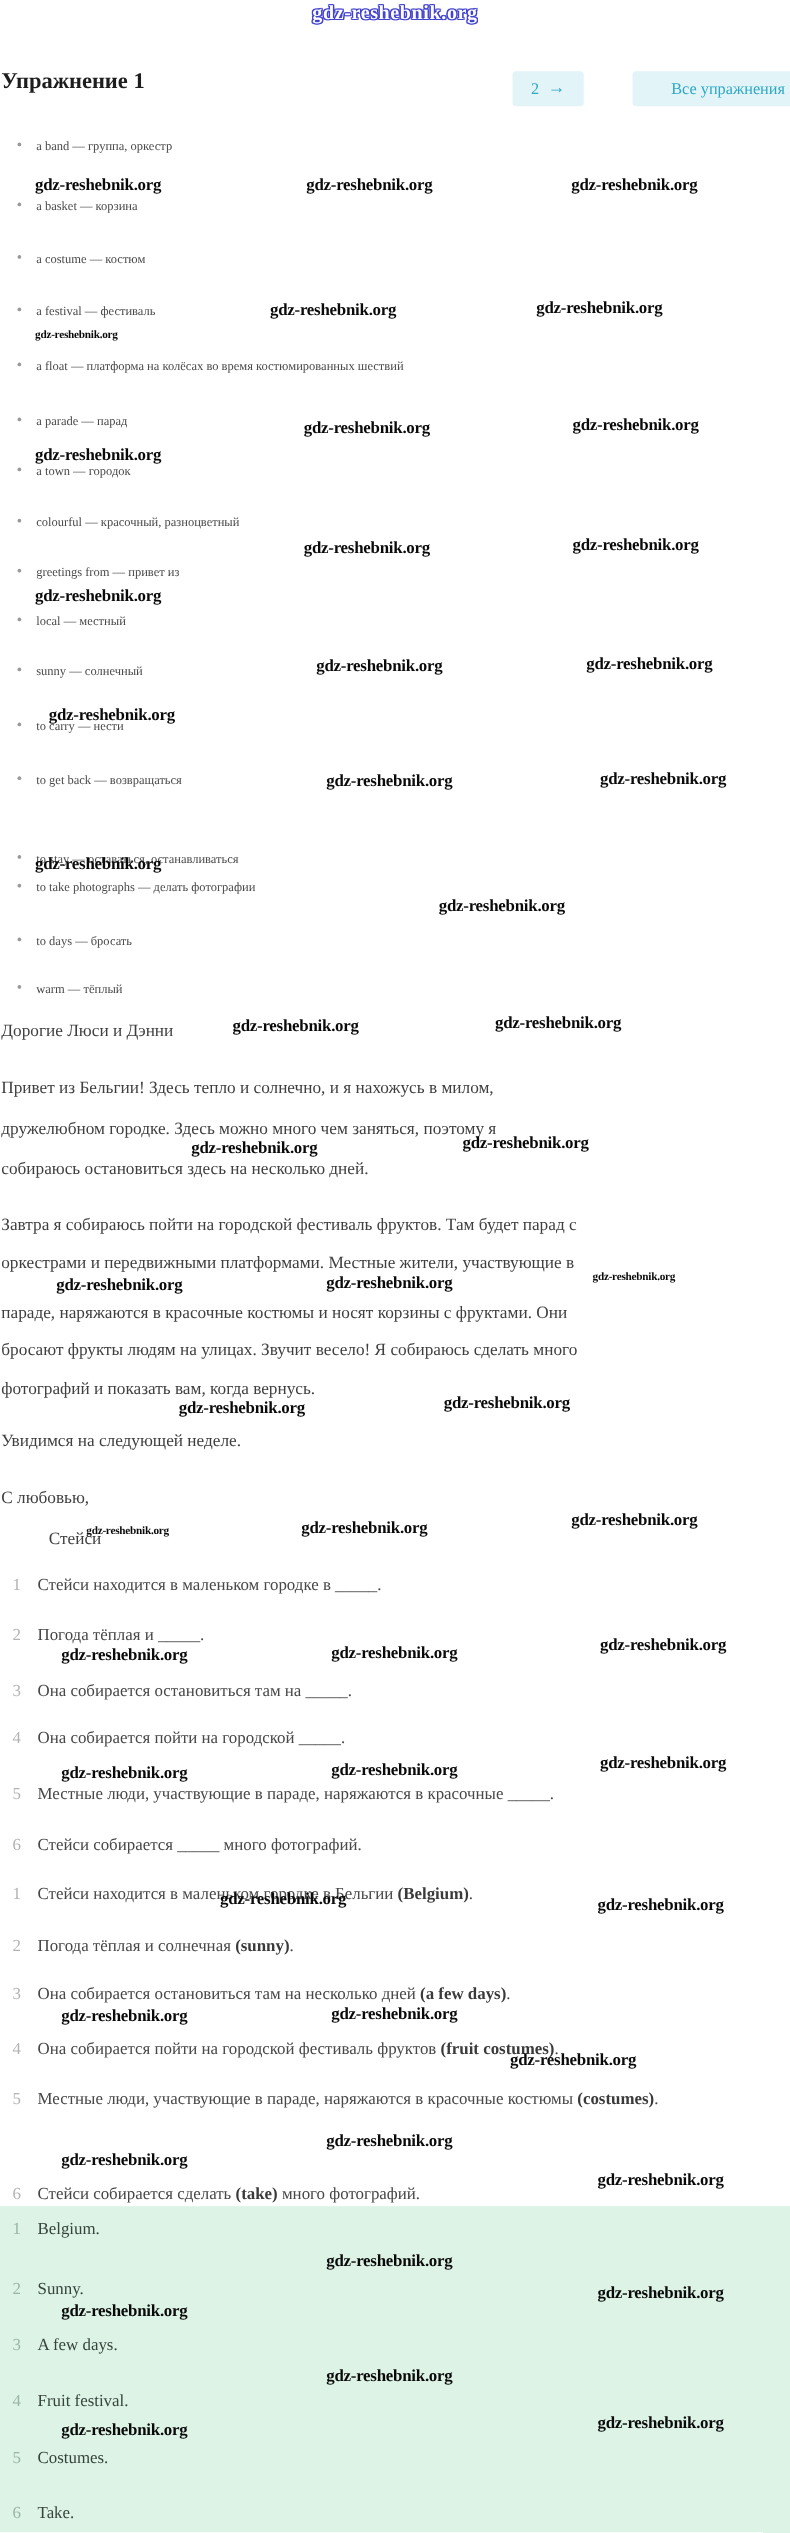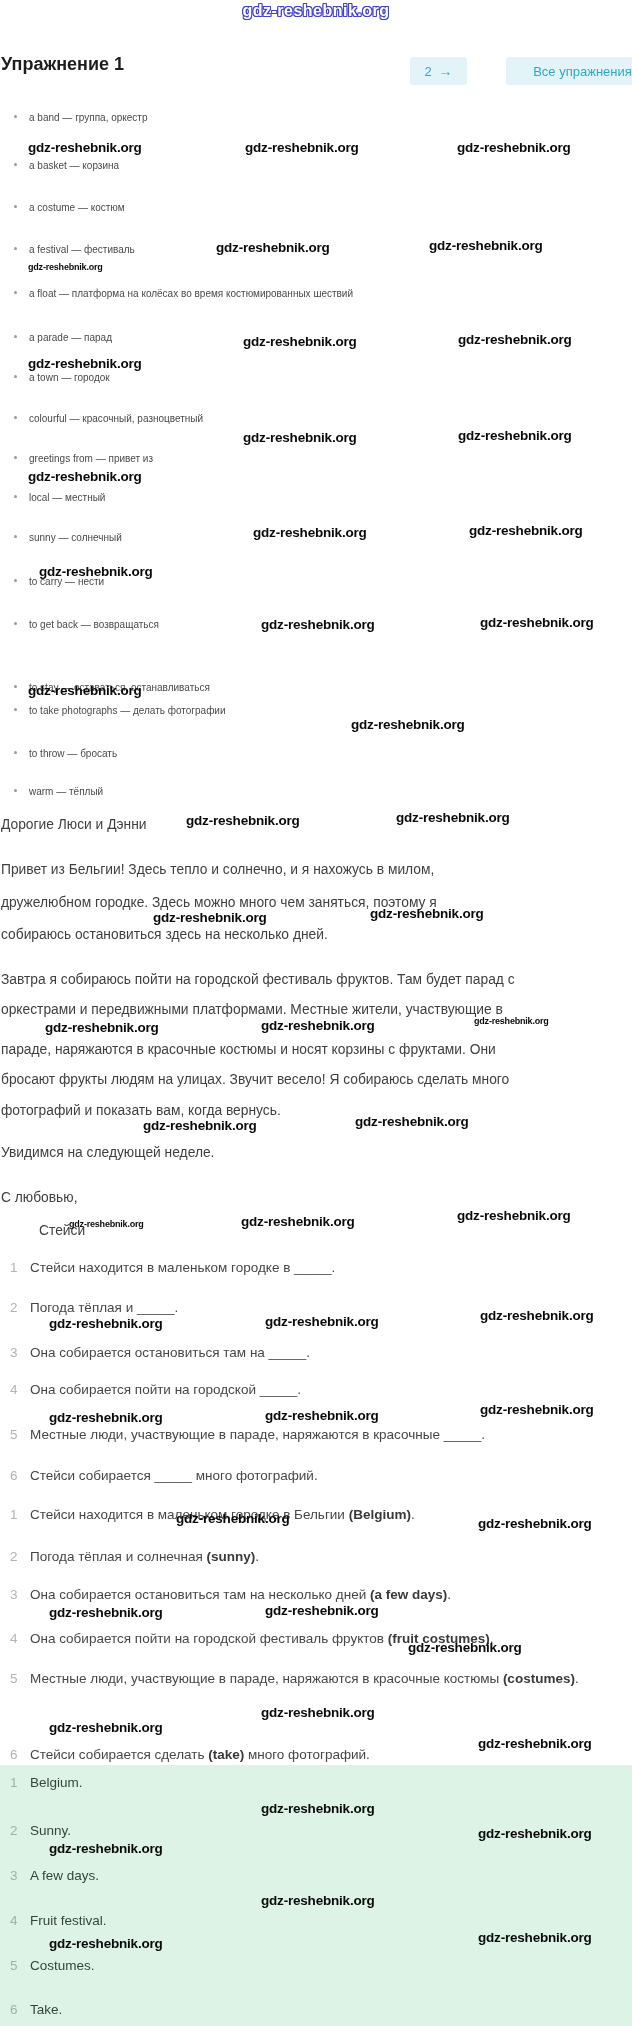--- a/index.html
+++ b/index.html
@@ -1,18 +1,18 @@
 <!DOCTYPE html>
 <html style="--accent: #2fa8c5; --btnbg: #e2f4f8; --panelbg: #dcf3e6; --logo: #4343cf; --numgray: #b3b3b3; --gnum: #9ab5a5;"><head>
 <meta charset="utf-8">
 <style>
   html,body { margin:0; padding:0; background:#fff; }
   .canvas {
     position:relative; width:632px; height:2026px; background:#fff;
-    font-family:Liberation Sans, sans-serif; overflow:hidden;
+    font-family:Liberation Serif, serif; overflow:hidden;
   }
   .logo {
     position:absolute; top:2px; left:0; right:0; text-align:center;
     font-size:16px; font-weight:bold; letter-spacing:.5px; color:#fefeff;
     text-shadow:-1px 0 var(--logo),1px 0 var(--logo),0 -1px var(--logo),0 1px var(--logo),
                 -1px -1px var(--logo),1px 1px var(--logo),-1px 1px var(--logo),1px -1px var(--logo);
     z-index:3;
   }
   .intro { position:absolute; top:30px; left:1px; font-size:13.5px; color:#3d3d3d; }
   .title { position:absolute; top:54px; left:1px; font-size:18px; font-weight:bold; color:#1d1d1d; }
@@ -70,21 +70,21 @@
       <div class="vocab-item" style="top: 332px;"><span class="bullet"></span><span>a parade — парад</span></div>
       <div class="vocab-item" style="top: 372px;"><span class="bullet"></span><span>a town — городок</span></div>
       <div class="vocab-item" style="top: 413px;"><span class="bullet"></span><span>colourful — красочный, разноцветный</span></div>
       <div class="vocab-item" style="top: 453px;"><span class="bullet"></span><span>greetings from — привет из</span></div>
       <div class="vocab-item" style="top: 492px;"><span class="bullet"></span><span>local — местный</span></div>
       <div class="vocab-item" style="top: 532px;"><span class="bullet"></span><span>sunny — солнечный</span></div>
       <div class="vocab-item" style="top: 576px;"><span class="bullet"></span><span>to carry — нести</span></div>
       <div class="vocab-item" style="top: 619px;"><span class="bullet"></span><span>to get back — возвращаться</span></div>
       <div class="vocab-item" style="top: 662px; margin-top: 20px;"><span class="bullet"></span><span>to stay — оставаться, останавливаться</span></div>
       <div class="vocab-item" style="top: 705px;"><span class="bullet"></span><span>to take photographs — делать фотографии</span></div>
-      <div class="vocab-item" style="top: 748px;"><span class="bullet"></span><span>to throw — бросать</span></div>
+      <div class="vocab-item" style="top: 748px;"><span class="bullet"></span><span>to days — бросать</span></div>
       <div class="vocab-item" style="top: 786px;"><span class="bullet"></span><span>warm — тёплый</span></div>
     </div>
   <div id="letter">
       <div class="letter-line" style="top: 817px;">Дорогие Люси и Дэнни</div>
       <div class="letter-line" style="top: 862px;">Привет из Бельгии! Здесь тепло и солнечно, и я нахожусь в милом,</div>
       <div class="letter-line" style="top: 895px;">дружелюбном городке. Здесь можно много чем заняться, поэтому я</div>
       <div class="letter-line" style="top: 927px;">собираюсь остановиться здесь на несколько дней.</div>
       <div class="letter-line" style="top: 972px;">Завтра я собираюсь пойти на городской фестиваль фруктов. Там будет парад с</div>
       <div class="letter-line" style="top: 1002px;">оркестрами и передвижными платформами. Местные жители, участвующие в</div>
       <div class="letter-line" style="top: 1042px;">параде, наряжаются в красочные костюмы и носят корзины с фруктами. Они</div>

